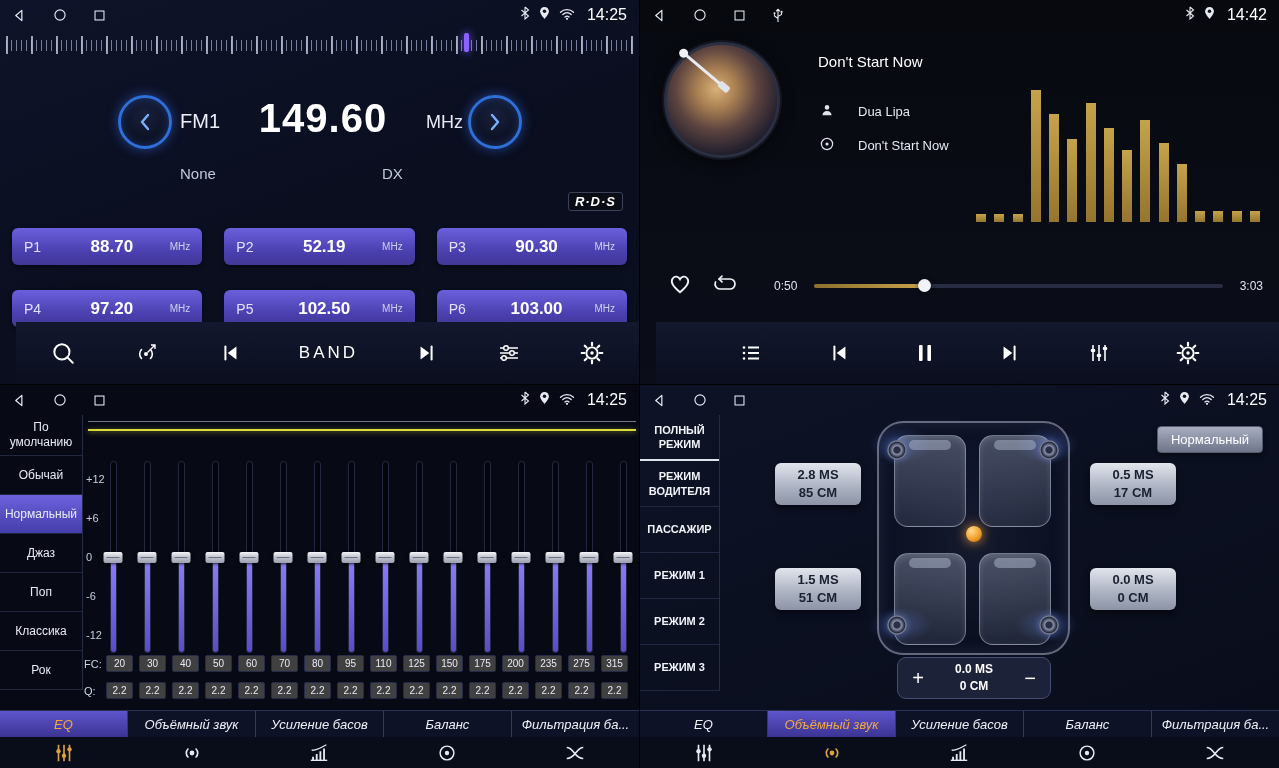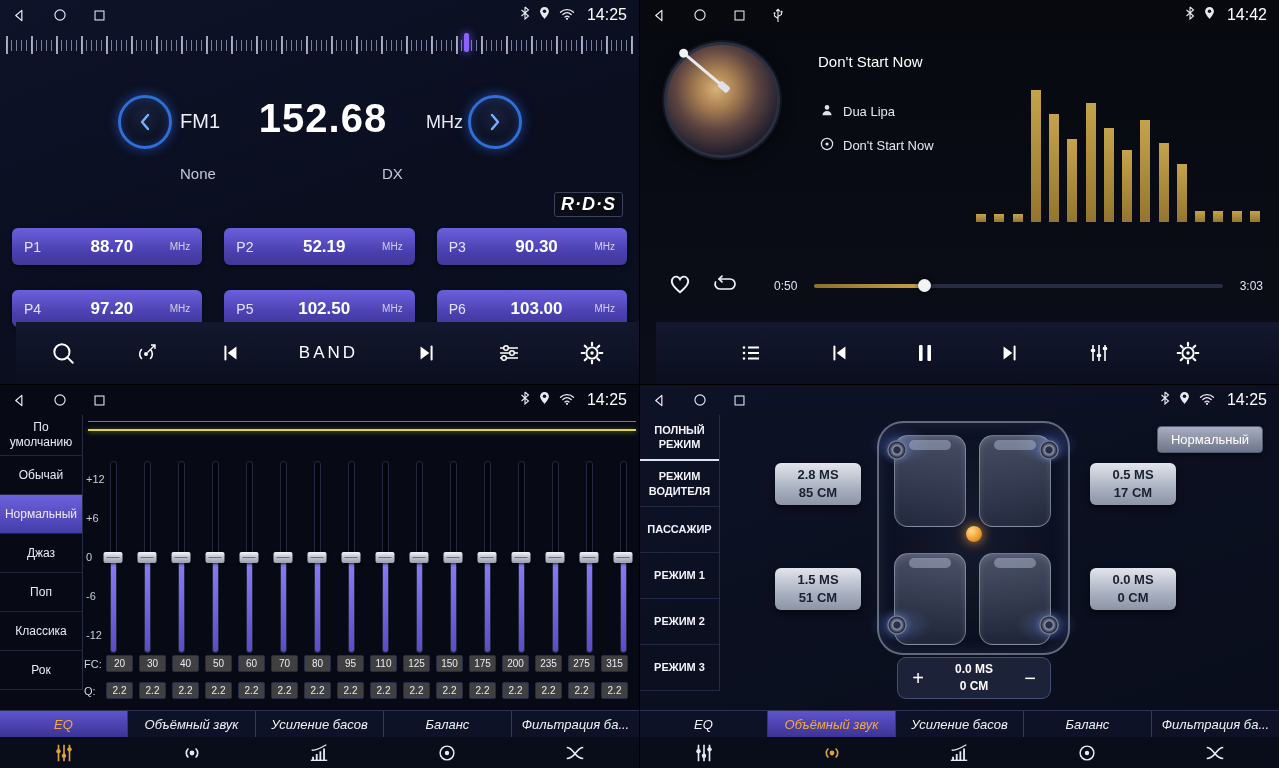--- a/index.html
+++ b/index.html
@@ -25,40 +25,40 @@
   .freq-indicator{position:absolute;left:464px;top:-3px;width:5px;height:19px;background:#8a63ff;border-radius:2px;box-shadow:0 0 9px #7a5cff;}
   .scale-labels{position:absolute;top:64px;left:22px;width:562px;display:flex;justify-content:space-between;}
   .scale-label{font-size:11px;color:#ccd1e2;}
   .tune-btn{position:absolute;width:54px;height:54px;border-radius:50%;top:95px;background:radial-gradient(circle at 50% 35%,#18203c,#0b1020 72%);border:3px solid #2f6fd8;box-shadow:0 0 12px rgba(60,120,255,.5), inset 0 0 8px rgba(60,120,255,.35);display:flex;align-items:center;justify-content:center;cursor:pointer;}
   #tune-down{left:118px;} #tune-up{left:468px;}
   .band-label{position:absolute;left:180px;top:110px;font-size:20px;color:#eceef8;}
   .none-label{position:absolute;left:180px;top:165px;font-size:15px;color:#c3c9da;}
   .freq-display{position:absolute;left:238px;top:96px;width:170px;text-align:center;font-size:40px;font-weight:bold;color:#fff;letter-spacing:1px;}
   .mhz-label{position:absolute;left:426px;top:112px;font-size:18px;color:#e8ebf5;}
   .dx-label{position:absolute;left:382px;top:165px;font-size:15px;color:#c3c9da;}
-  .rds-badge{position:absolute;right:16px;top:192px;font-size:18px;font-weight:bold;font-style:italic;color:#fff;background:#0a0c16;border:1px solid #3a4158;border-radius:3px;padding:1px 6px;letter-spacing:1px;}
+  .rds-badge{position:absolute;right:16px;top:192px;font-size:13px;font-weight:bold;font-style:italic;color:#fff;background:#0a0c16;border:1px solid #3a4158;border-radius:3px;padding:1px 6px;letter-spacing:1px;}
   .preset-grid{position:absolute;left:12px;right:12px;top:228px;display:grid;grid-template-columns:repeat(3,1fr);gap:25px 22px;}
   .preset-btn{height:37px;border-radius:6px;background:linear-gradient(180deg,#6b60dc,#4a3fae 65%,#413896);display:flex;align-items:center;padding:0 12px;box-shadow:0 2px 5px rgba(0,0,0,.45);cursor:pointer;}
   .p-label{font-size:14px;color:#e2e2ff;width:30px;}
   .p-freq{flex:1;text-align:center;font-size:17px;font-weight:bold;color:#fff;}
   .p-unit{font-size:10px;color:#d0d0f0;}
   .toolbar{position:absolute;left:0;right:0;bottom:0;height:62px;background:linear-gradient(180deg,#13182e,#0a0e1e);display:flex;align-items:center;justify-content:space-between;margin-left:16px;}
   #radio-toolbar{padding:0 34px;}
   #player-toolbar{padding:0 78px 0 82px;}
   .tb-item{display:flex;align-items:center;justify-content:center;cursor:pointer;color:#fff;}
   .band-btn{font-size:17px;letter-spacing:3px;color:#fff;}
 
   
   .album-wrap{position:absolute;left:24px;top:42px;width:116px;height:116px;}
   .album{width:116px;height:116px;border-radius:50%;background:radial-gradient(circle at 45% 40%,#d8b277 0%,#a87f52 22%,#5d4440 46%,#23202e 72%,#14131d 100%);border:3px solid #2a2f42;box-shadow:0 0 0 2px #14161f,0 4px 14px rgba(0,0,0,.6);}
   .needle{position:absolute;left:20px;top:10px;width:56px;height:3px;background:#e8eaf2;border-radius:2px;transform:rotate(40deg);transform-origin:0 50%;}
   .needle::before{content:"";position:absolute;left:-5px;top:-3px;width:9px;height:9px;border-radius:50%;background:#f0f1f6;}
   .needle::after{content:"";position:absolute;right:-2px;top:-2px;width:12px;height:7px;background:#dfe2ec;border-radius:2px;}
   .track-title{position:absolute;left:178px;top:53px;font-size:15px;color:#fff;}
-  .meta-row{position:absolute;left:180px;display:flex;align-items:center;gap:9px;font-size:13px;color:#e6e8f2;}
+  .meta-row{position:absolute;left:180px;display:flex;align-items:center;gap:24px;font-size:13px;color:#e6e8f2;}
   #artist-row{top:103px;} #album-row{top:137px;}
   .visualizer{position:absolute;left:336px;top:84px;width:284px;height:138px;display:flex;align-items:flex-end;justify-content:space-between;}
   .vbar{width:10px;background:linear-gradient(180deg,#c5a34c,#94752e);}
   .fav-btn{position:absolute;left:26px;top:270px;cursor:pointer;}
   .repeat-btn{position:absolute;left:70px;top:272px;cursor:pointer;}
   .elapsed{position:absolute;left:134px;top:279px;font-size:12px;color:#dfe3ee;}
   .duration{position:absolute;right:16px;top:279px;font-size:12px;color:#dfe3ee;}
   .progress{position:absolute;left:174px;right:56px;top:284px;height:4px;background:#272c42;border-radius:2px;cursor:pointer;}
   .progress-fill{height:100%;background:linear-gradient(90deg,#8a6f2e,#c9a24a);border-radius:2px;}
   .progress-knob{position:absolute;top:-5px;width:13px;height:13px;border-radius:50%;background:#f2f3f7;box-shadow:0 0 5px rgba(0,0,0,.7);transform:translateX(-6px);}
@@ -160,21 +160,21 @@
       <div class="freq-indicator"></div>
     </div>
 
     <div class="tune-btn" id="tune-down">
         <svg width="16" height="20" viewBox="0 0 16 20">
           <path d="M11 3 L5 10 L11 17" fill="none" stroke="#7ab0ff" stroke-width="2.4" stroke-linecap="round" stroke-linejoin="round"></path>
         </svg>
       </div>
     <div class="band-label">FM1</div>
     <div class="none-label">None</div>
-    <div class="freq-display">152.68</div>
+    <div class="freq-display">149.60</div>
     <div class="mhz-label">MHz</div>
     <div class="dx-label">DX</div>
     <div class="tune-btn" id="tune-up">
         <svg width="16" height="20" viewBox="0 0 16 20">
           <path d="M5 3 L11 10 L5 17" fill="none" stroke="#7ab0ff" stroke-width="2.4" stroke-linecap="round" stroke-linejoin="round"></path>
         </svg>
       </div>
     <div class="rds-badge">R·D·S</div>
 
     <div class="preset-grid">

